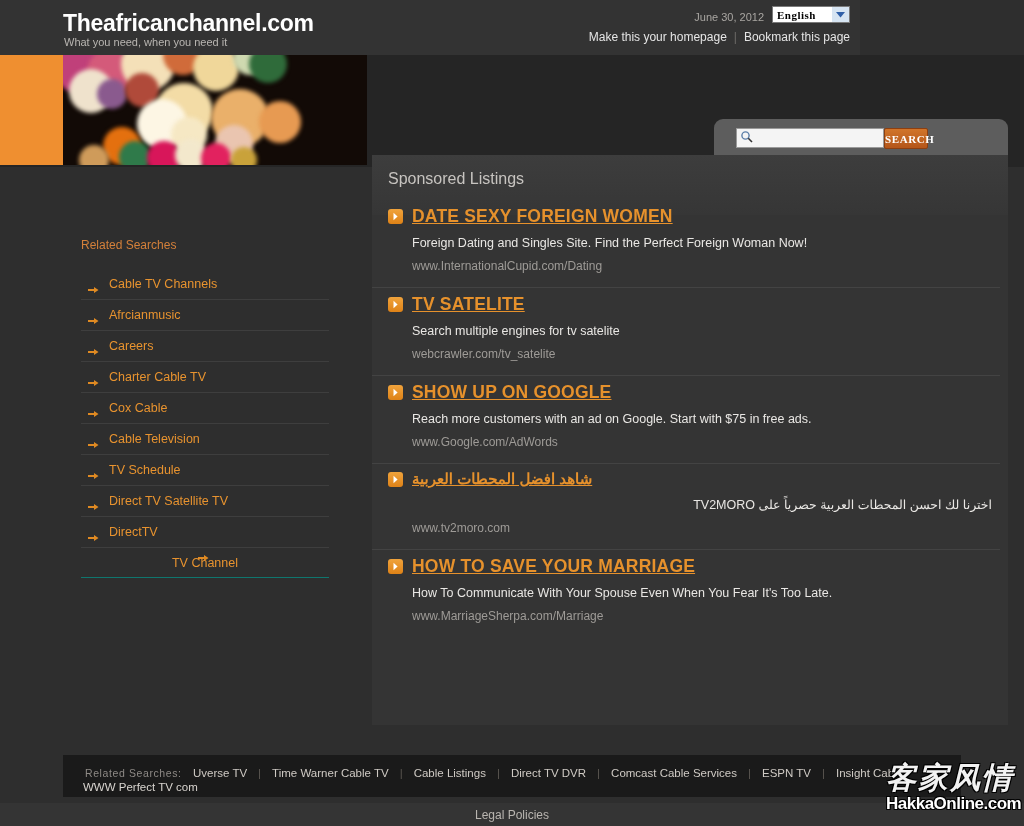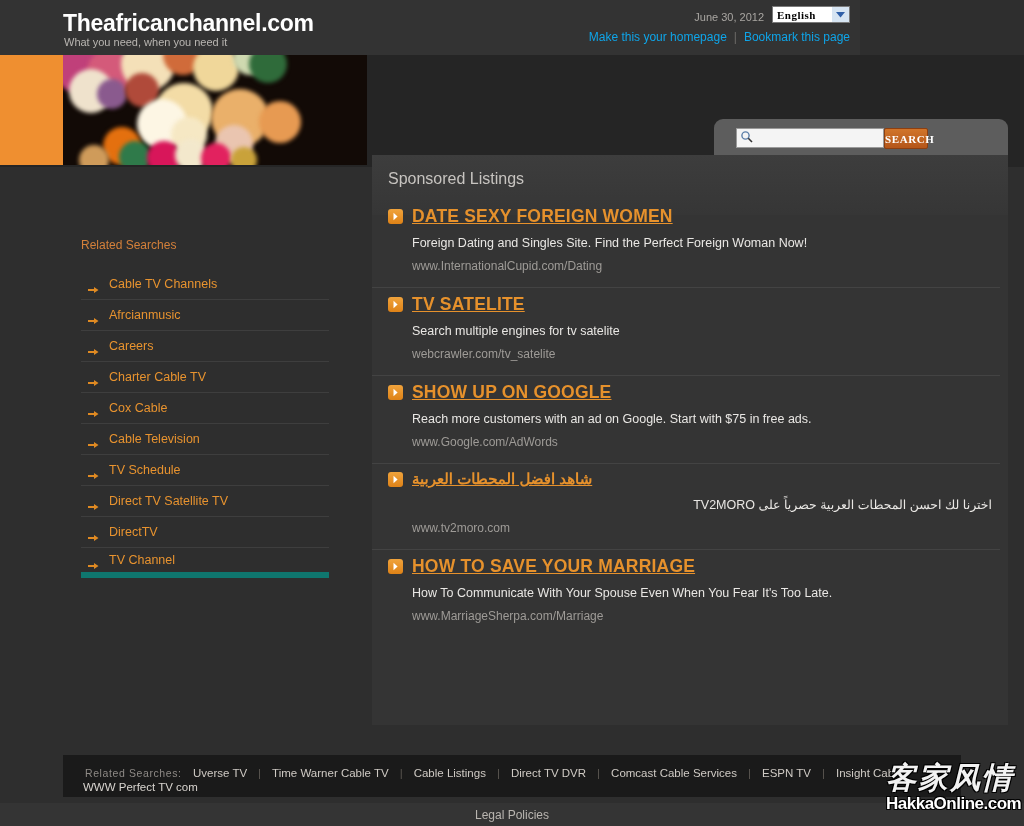--- a/index.html
+++ b/index.html
@@ -15,21 +15,21 @@
   .topbar { position: absolute; left:0; top:0; width:860px; height:55px; background:#333333; }
   .brand-title { position:absolute; left:63px; top:10px; font-size:23px; font-weight:bold; color:#ffffff; letter-spacing:-0.3px; }
   .brand-tagline { position:absolute; left:64px; top:36px; font-size:11px; color:#b9b6b2; }
   .topdate { position:absolute; right:96px; top:11px; font-size:11px; color:#a9a6a2; }
   .lang-select { position:absolute; right:10px; top:6px; width:78px; height:17px; background:#ffffff;
                  border:1px solid #7a7a7a; display:flex; align-items:center; }
   .lang-label { font-family:"Liberation Serif", serif; font-size:11px; font-weight:bold; color:#000; padding-left:4px; flex:1; letter-spacing:0.5px;}
   .lang-arrow { width:17px; height:15px; background:#d6e4f2; display:flex; align-items:center; justify-content:center; }
   .lang-arrow svg { display:block; }
   .toplinks { position:absolute; right:10px; top:30px; font-size:12px; color:#c9c6c2; }
-  .toplinks a { color:#0ea5e9; text-decoration:none; }
+  .toplinks a { color:#e5e5e5; text-decoration:none; }
   .toplinks .sep { color:#6e6b68; margin:0 7px; }
 
   
   .hero { position:absolute; left:0; top:55px; width:1024px; height:112px; background:#252525; }
   .hero-orange { position:absolute; left:0; top:0; width:63px; height:110px; background:#ef8f30; }
   .hero-photo { position:absolute; left:63px; top:0; width:304px; height:110px; overflow:hidden; background:#120a06; }
   .bokeh { position:absolute; border-radius:50%; filter: blur(2px); }
 
   
   .searchpanel { position:absolute; left:714px; top:119px; width:294px; height:48px;
@@ -42,21 +42,21 @@
   .search-btn { position:absolute; left:884px; top:128px; width:44px; height:21px;
                 background:linear-gradient(#d1752a,#b4561a); border:1px solid #8d3f10; border-radius:2px;
                 color:#ffffff; font-family:"Liberation Serif", serif; font-weight:bold; font-size:11px;
                 letter-spacing:0.6px; cursor:pointer; }
 
   
   .sidebar { position:absolute; left:81px; top:238px; width:248px; }
   .sidebar-heading { font-size:12px; color:#d4803a; margin-bottom:16px; padding-left:0px; }
   .side-item { position:relative; height:31px; border-top:1px solid #3e3e3e; display:flex; align-items:center; }
   .side-item:first-of-type { border-top:none; }
-  .side-item.last { border-bottom:6px solid #0f766e; }
+  .side-item.last { border-bottom:1px solid #0f766e;flex-direction:column; }
   .side-arrow { width:11px; height:8px; margin-left:7px; margin-right:10px; flex:none; }
   .side-link { font-size:12.5px; color:#e8932f; text-decoration:none; }
 
   
   .adpanel { position:absolute; left:372px; top:155px; width:636px; height:570px; background:#343434; }
   .adpanel-head { position:absolute; left:0; top:0; width:636px; height:60px;
                   background:linear-gradient(#3d3d3d,#363636); }
   .sponsored-label { position:absolute; left:16px; top:15px; font-size:16px; color:#c7c4c0; }
   .ads { position:absolute; left:0; top:45px; width:636px; }
   .ad { position:relative; padding:0 16px 0 16px; }

